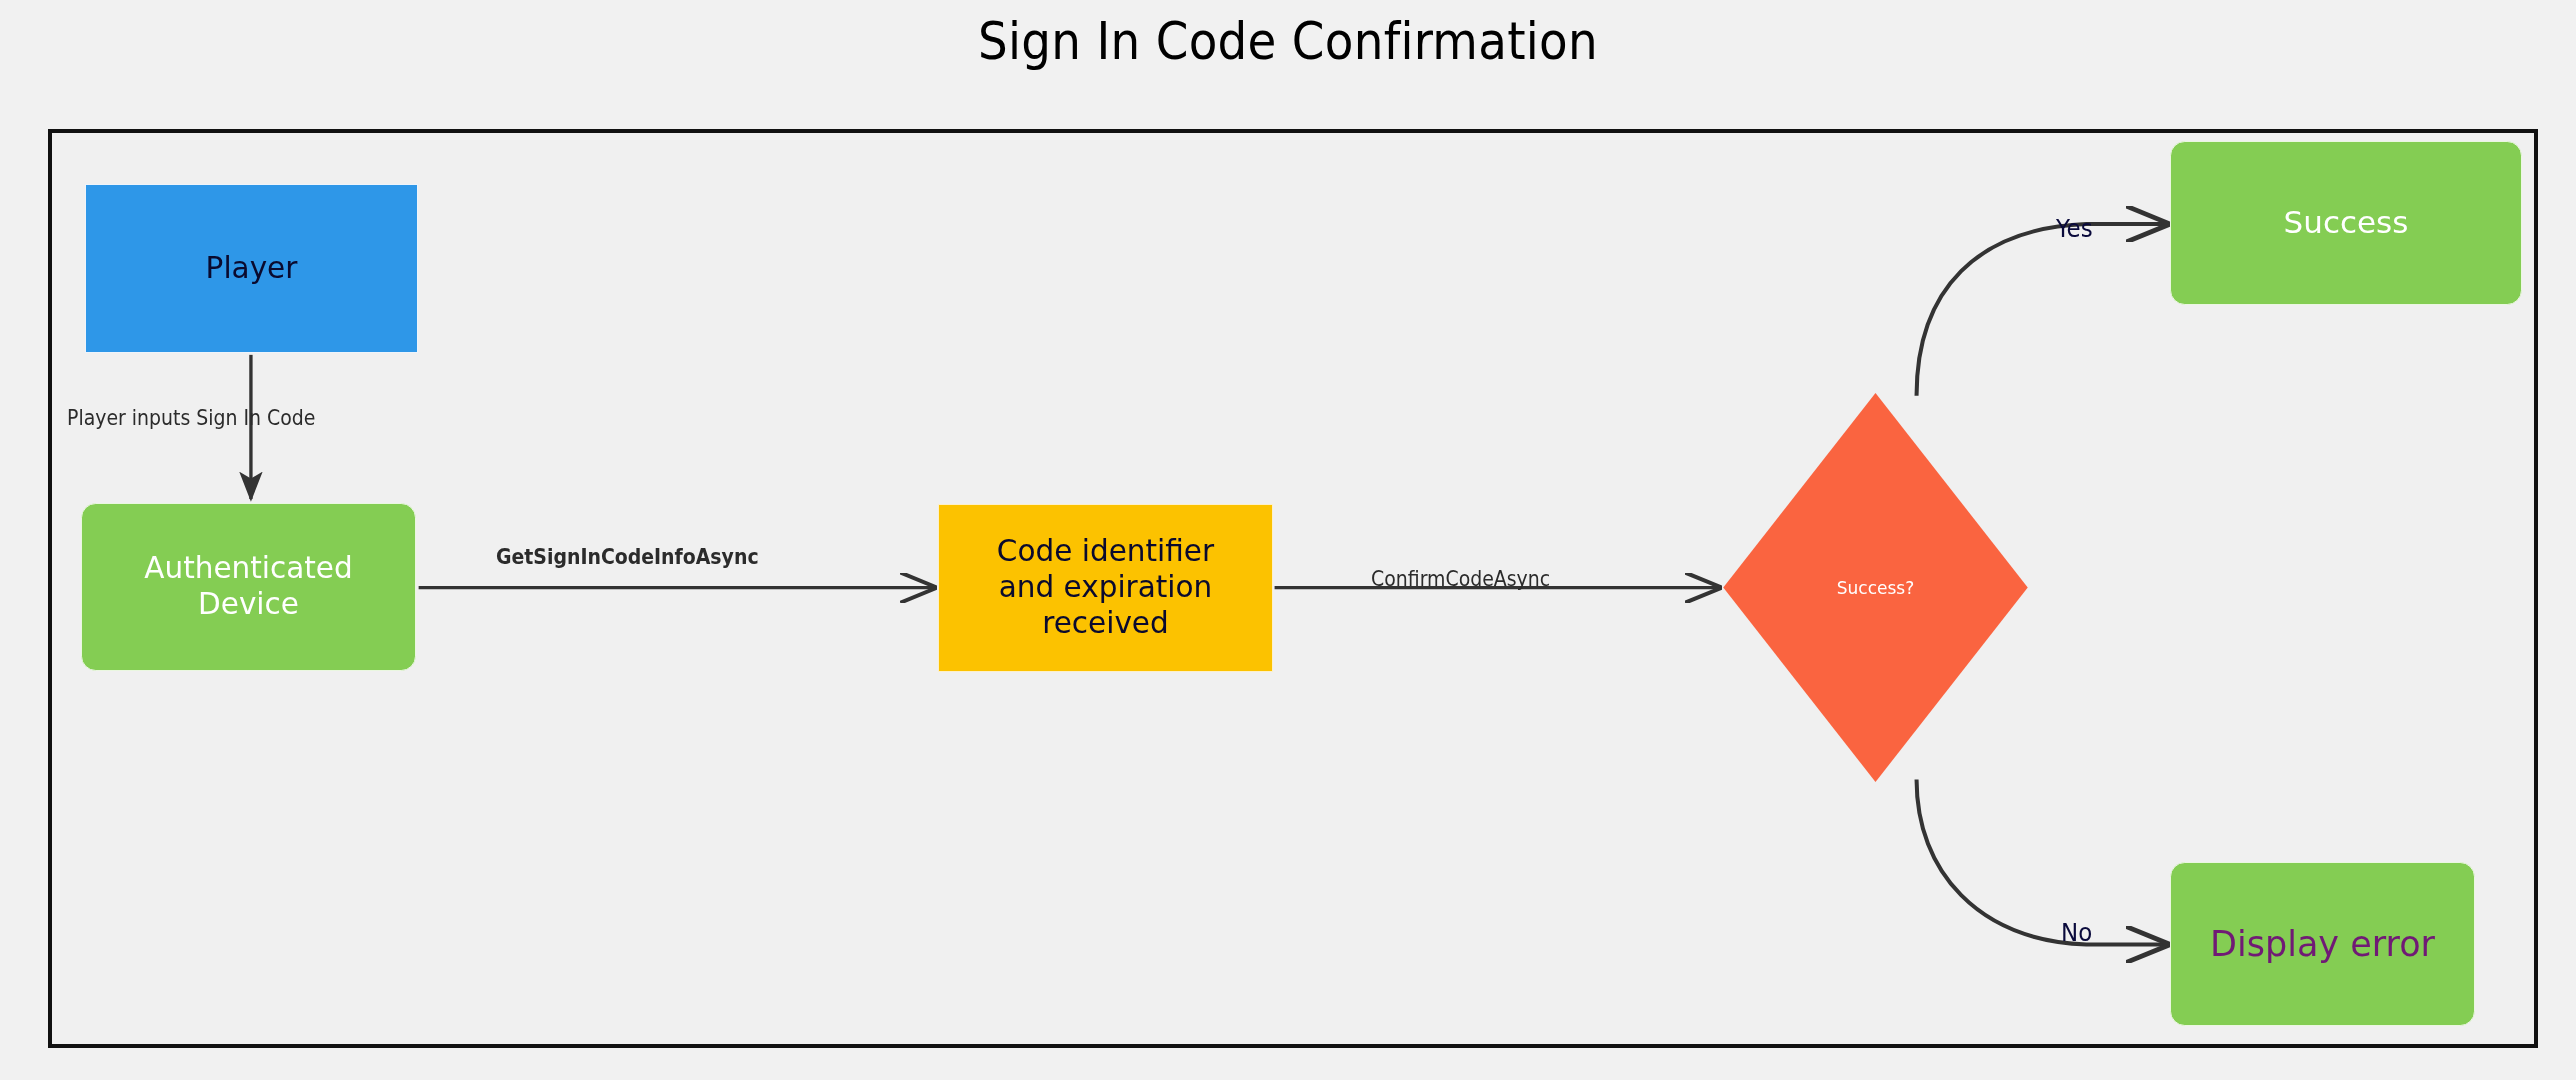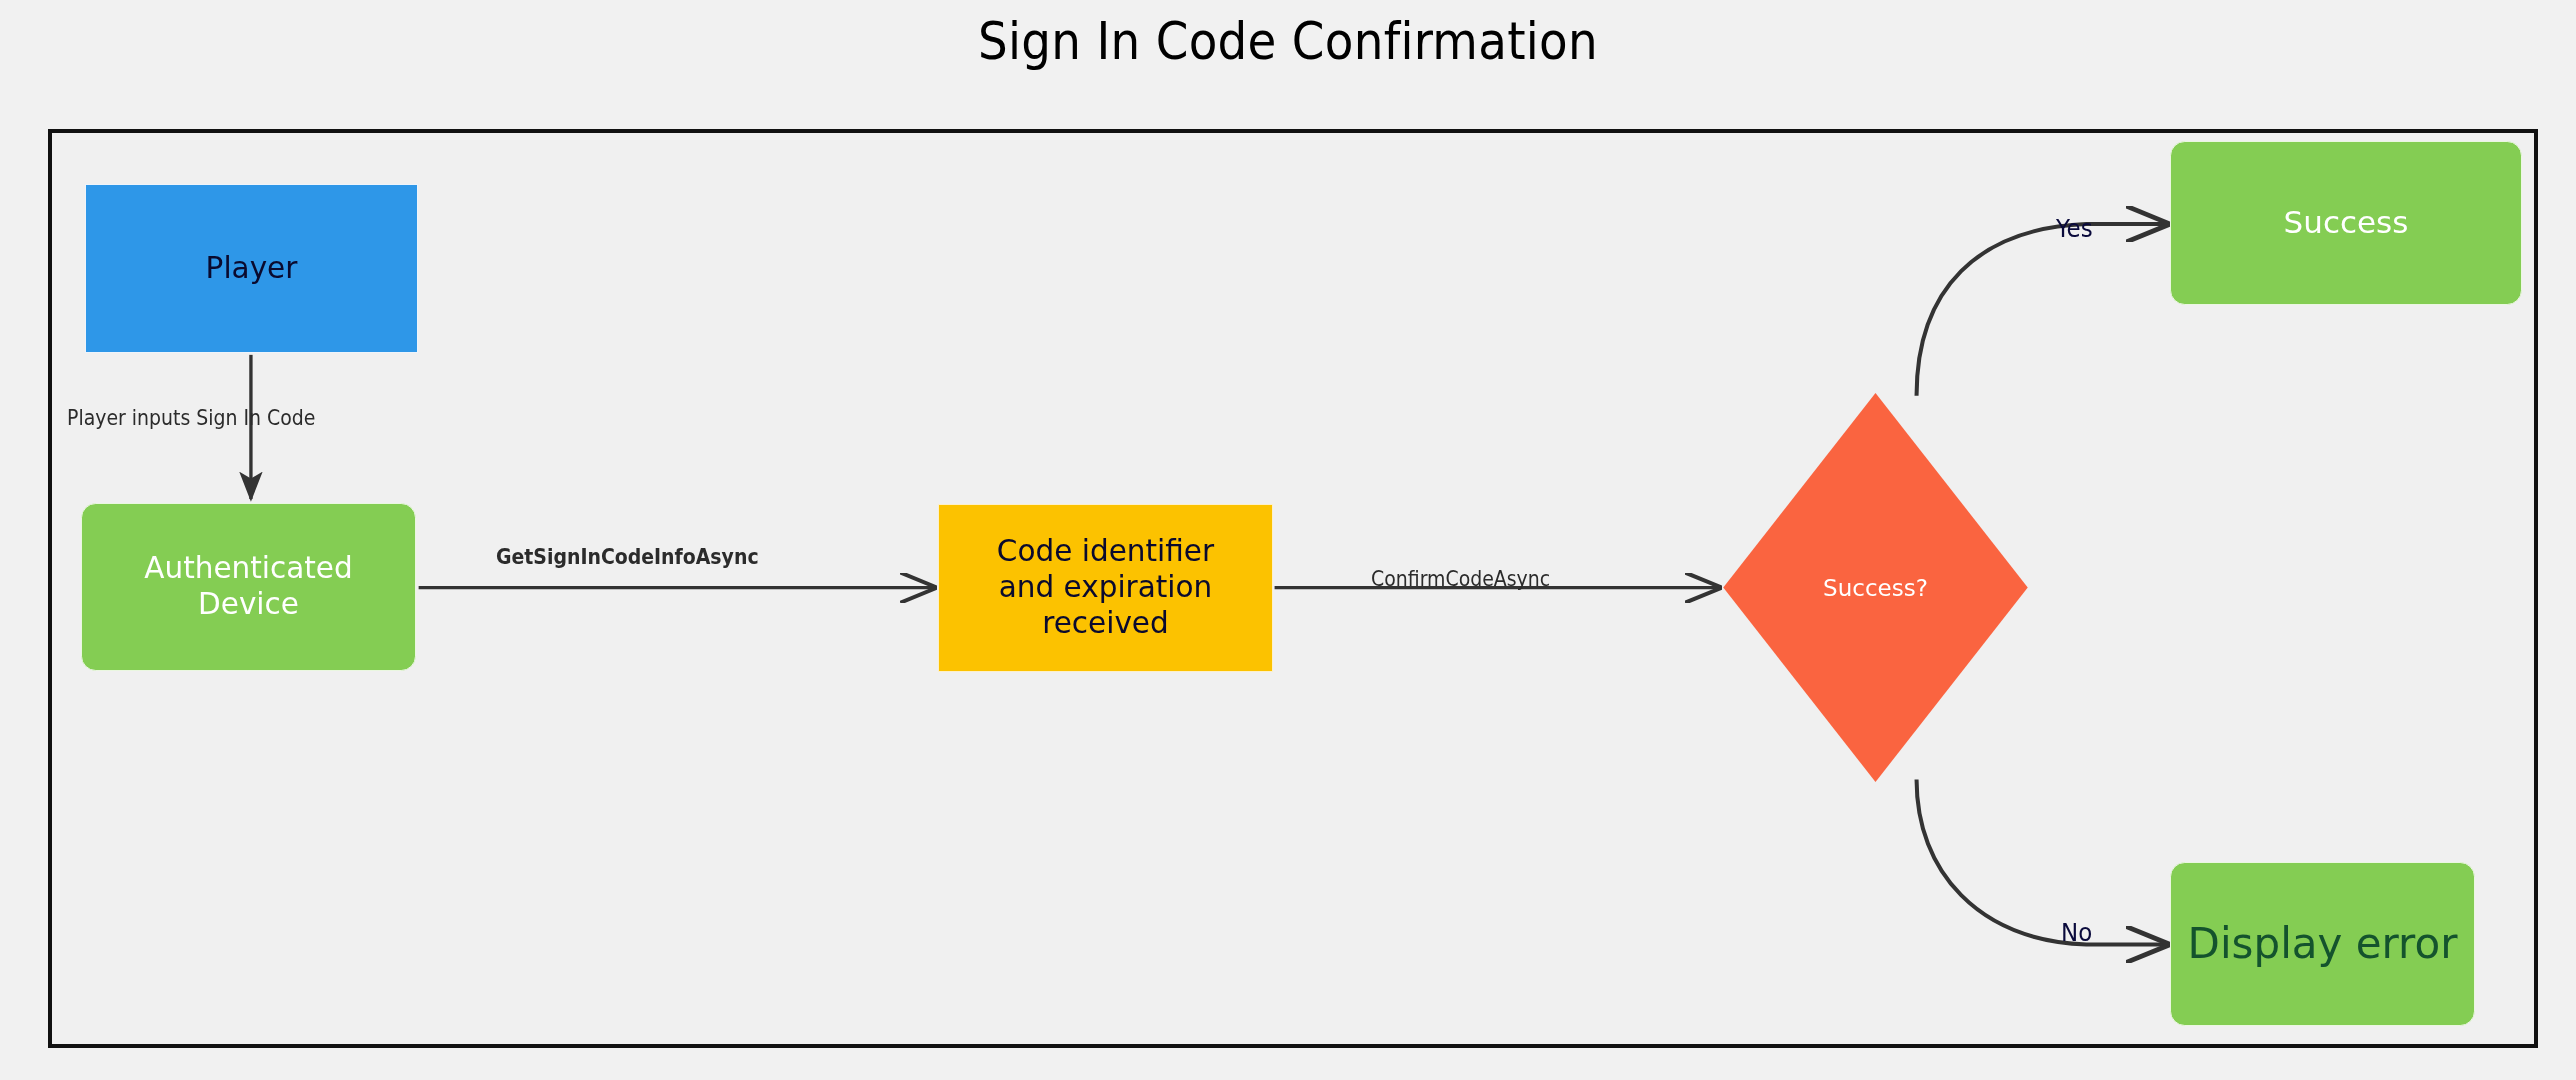--- a/index.html
+++ b/index.html
@@ -121,22 +121,22 @@
   }
 
   .node-error-out {
     left: 2170px;
     top: 862px;
     width: 305px;
     height: 164px;
     background: #84cd53;
     border: 1.3px solid #eaf7e0;
     border-radius: 14.8px;
-    color: #14532d;
-    font-size: 42px;
+    color: #701a75;
+    font-size: 35px;
   }
 
   
   .node-decision-wrap {
     position: absolute;
     left: 1723px;
     top: 393px;
     width: 305px;
     height: 389px;
   }
@@ -149,21 +149,21 @@
   .node-decision-label {
     position: absolute;
     left: 0;
     top: 0;
     width: 305px;
     height: 389px;
     display: flex;
     align-items: center;
     justify-content: center;
     color: #ffffff;
-    font-size: 23px;
+    font-size: 17px;
     text-align: center;
   }
 
   
   .edge-label {
     position: absolute;
     font-family: "DejaVu Sans Condensed", "DejaVu Sans", "Liberation Sans", sans-serif;
     font-size: 21px;
     color: #2b2b2b;
     white-space: nowrap;

